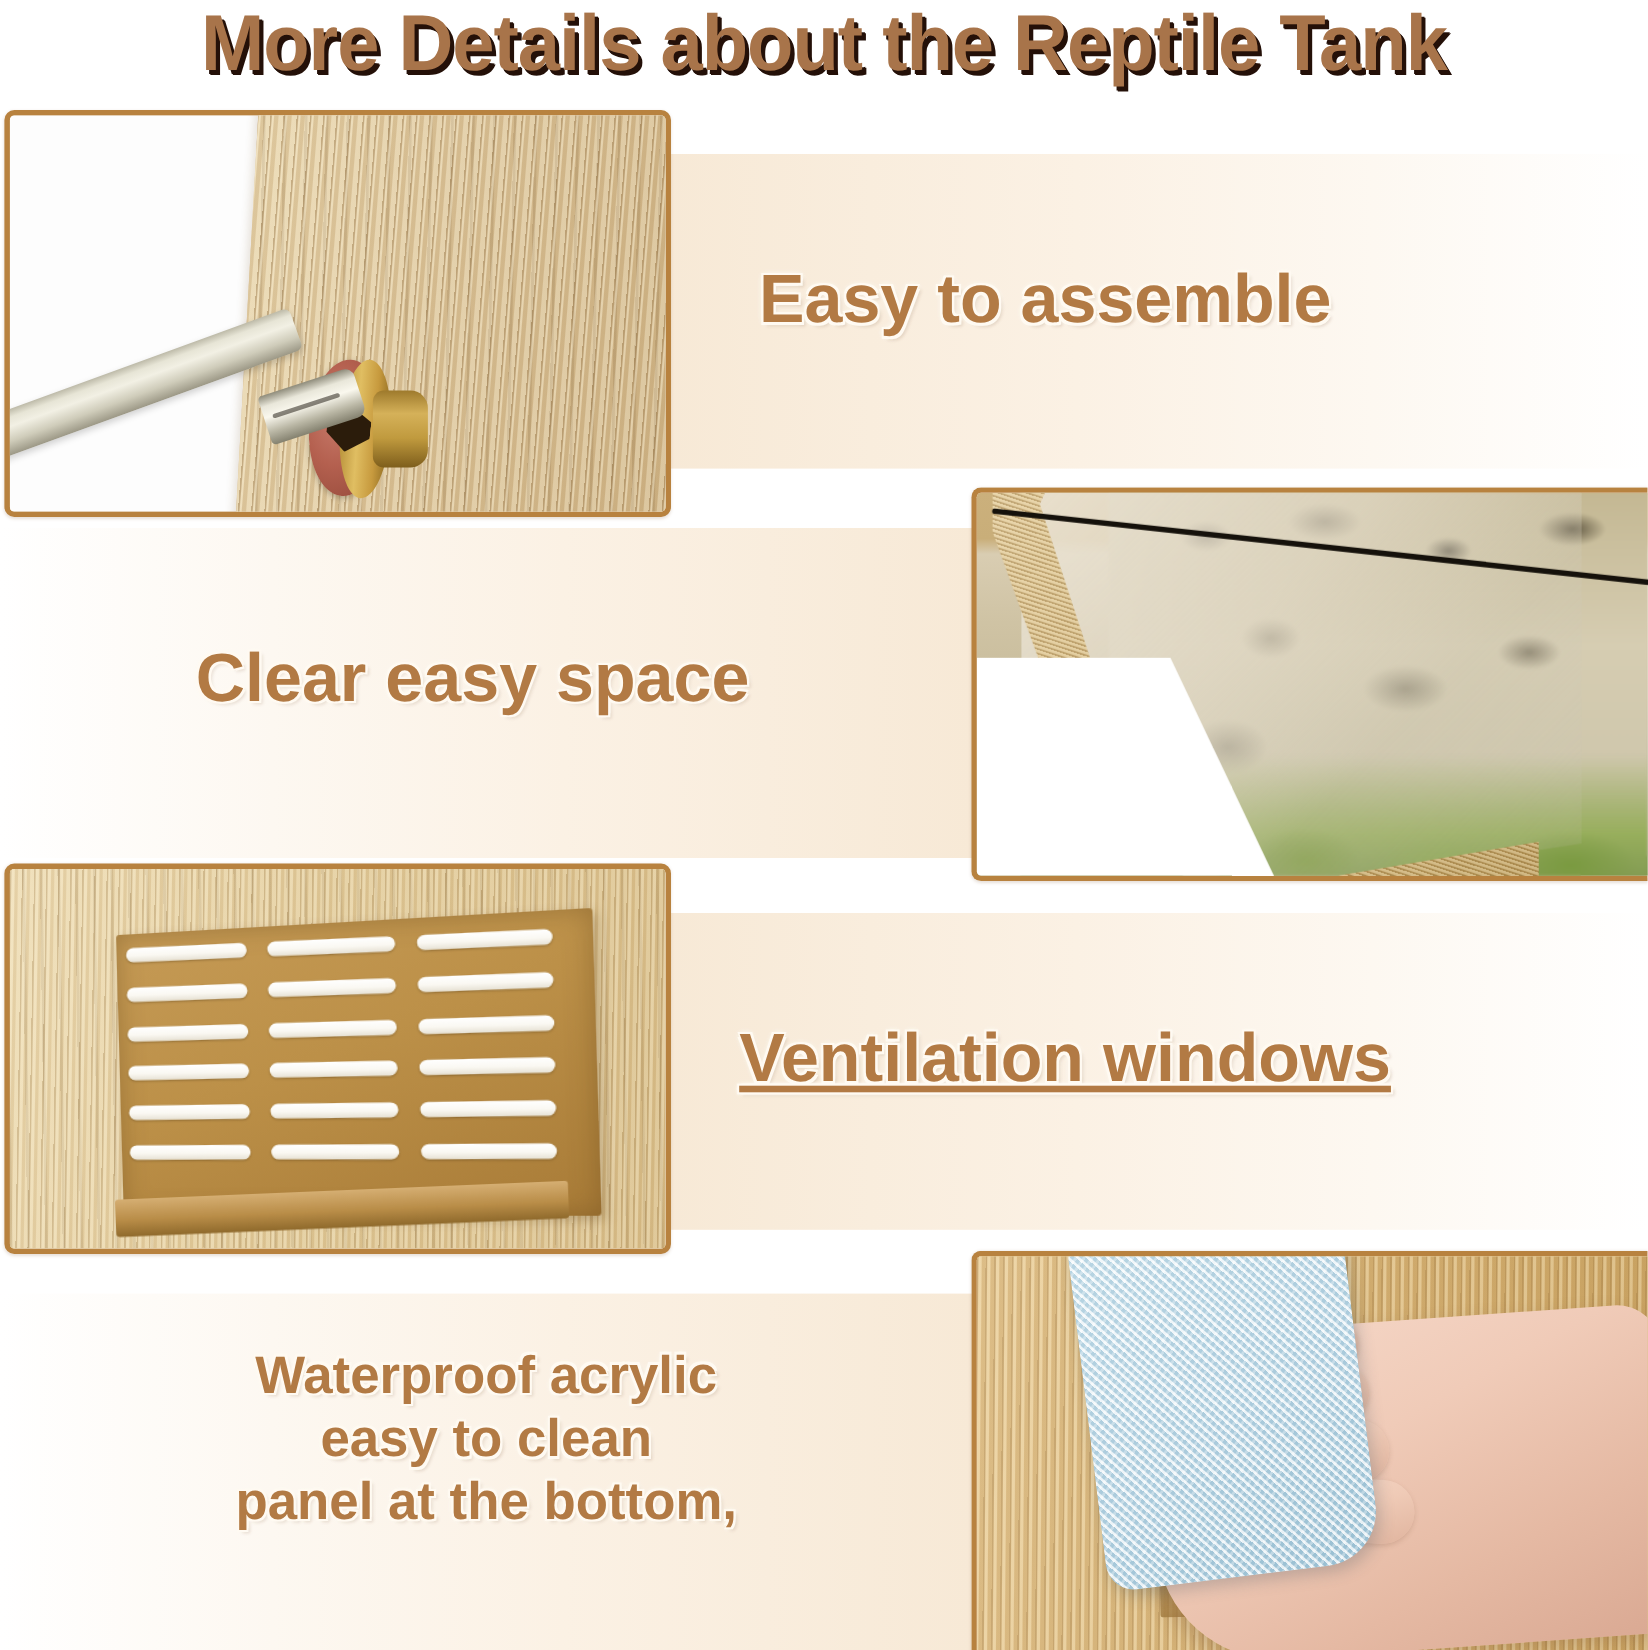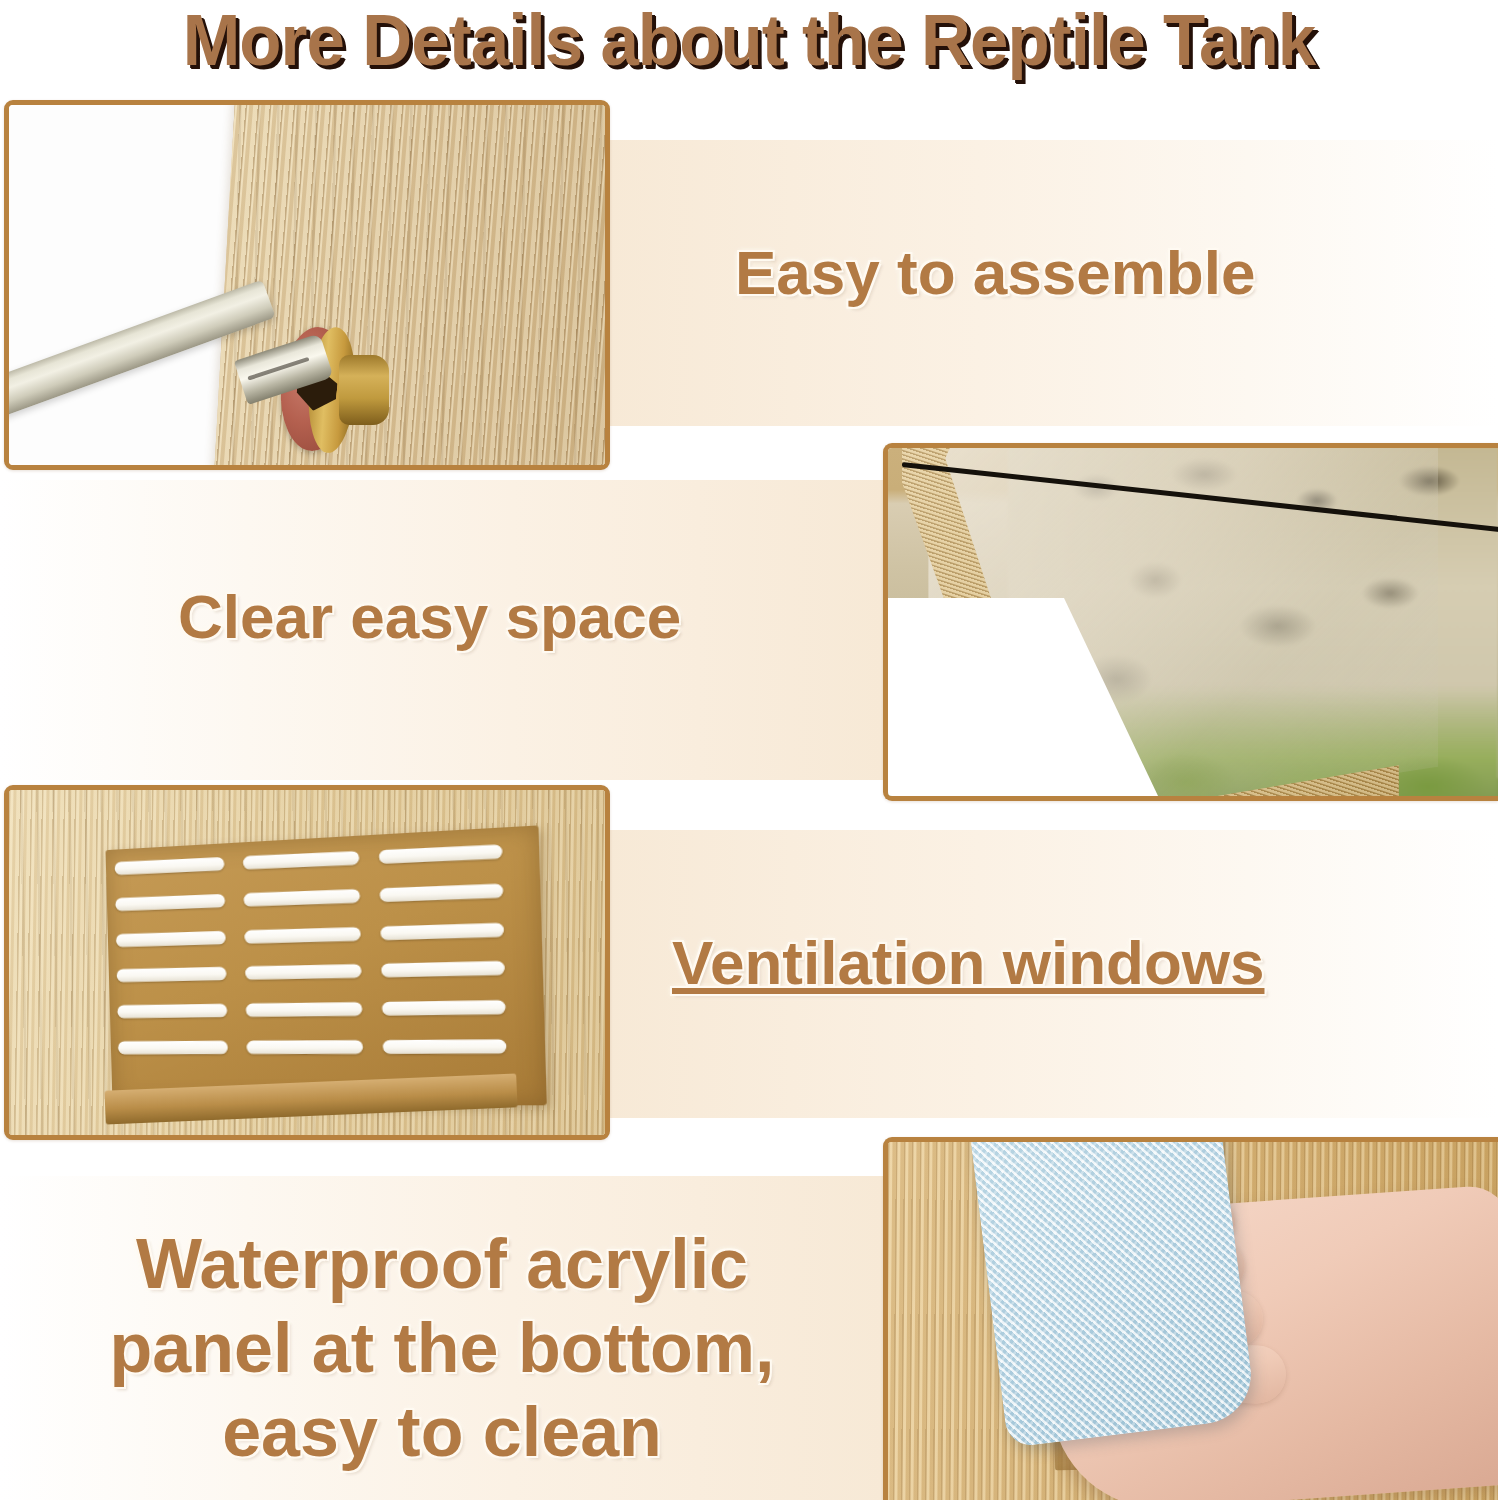--- a/index.html
+++ b/index.html
@@ -46,26 +46,26 @@
     font-weight:bold;
     color:#B27A44;
     line-height:1.12;
     white-space:nowrap;
     text-shadow:
        0 0  6px #fffaf2,  0 0 6px #fffaf2,
        2px 2px 0 #fffaf2, -2px 2px 0 #fffaf2,
        2px -2px 0 #fffaf2, -2px -2px 0 #fffaf2,
        3px 3px 3px rgba(120,70,30,0.22);
   }
-  #caption-1{ left:690px;  top:238px;  font-size:62px;margin-left:45px; }
+  #caption-1{ left:690px;  top:238px;  font-size:62px; }
   #caption-2{ left:178px;  top:582px;  font-size:62px; }
   #caption-3{ left:672px;  top:928px;  font-size:62px;text-decoration:underline; }
   #caption-4{
     left:0; top:1222px; width:884px;
-    text-align:center; font-size:70px; white-space:normal;
+    text-align:center; font-size:48px; white-space:normal;
     line-height:1.20;
   }
   #caption-4 .ln{ display:block; }
 
   
   .photo{
     position:absolute; z-index:20;
     border:5px solid #B8823F;
     border-radius:9px;
     overflow:hidden;
@@ -422,15 +422,15 @@
     <div class="nail n1"></div>
     <div class="cloth"></div>
   </div>
 </div>
 
 <div class="caption" id="caption-1">Easy to assemble</div>
 <div class="caption" id="caption-2">Clear easy space</div>
 <div class="caption" id="caption-3">Ventilation windows</div>
 <div class="caption" id="caption-4">
   <span class="ln">Waterproof acrylic</span>
+  <span class="ln">easy to clean</span>
   <span class="ln">panel at the bottom,</span>
-  <span class="ln">easy to clean</span>
 </div>
 
 </body></html>

